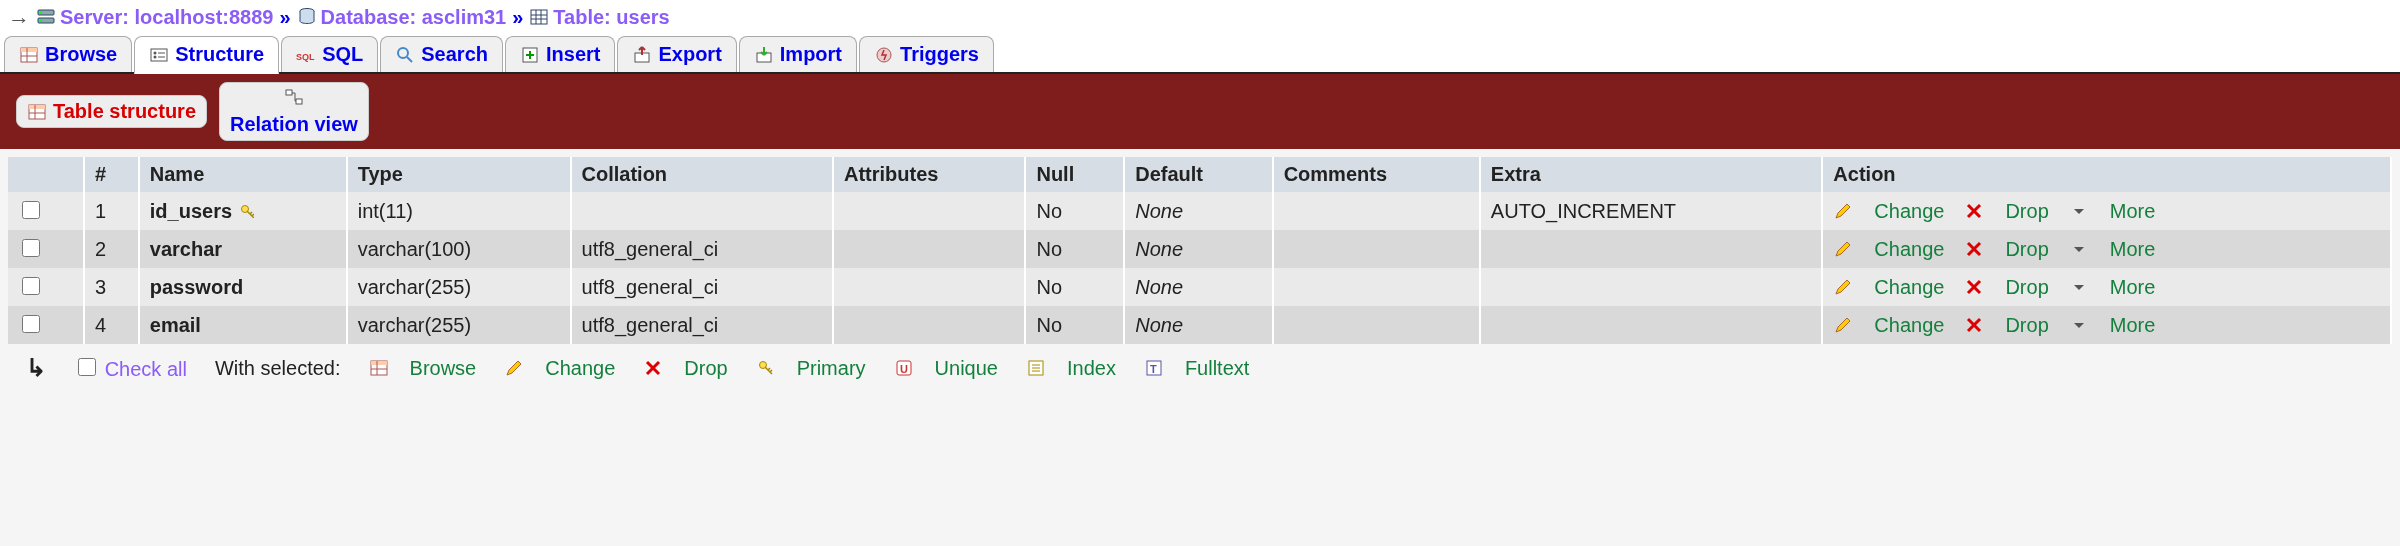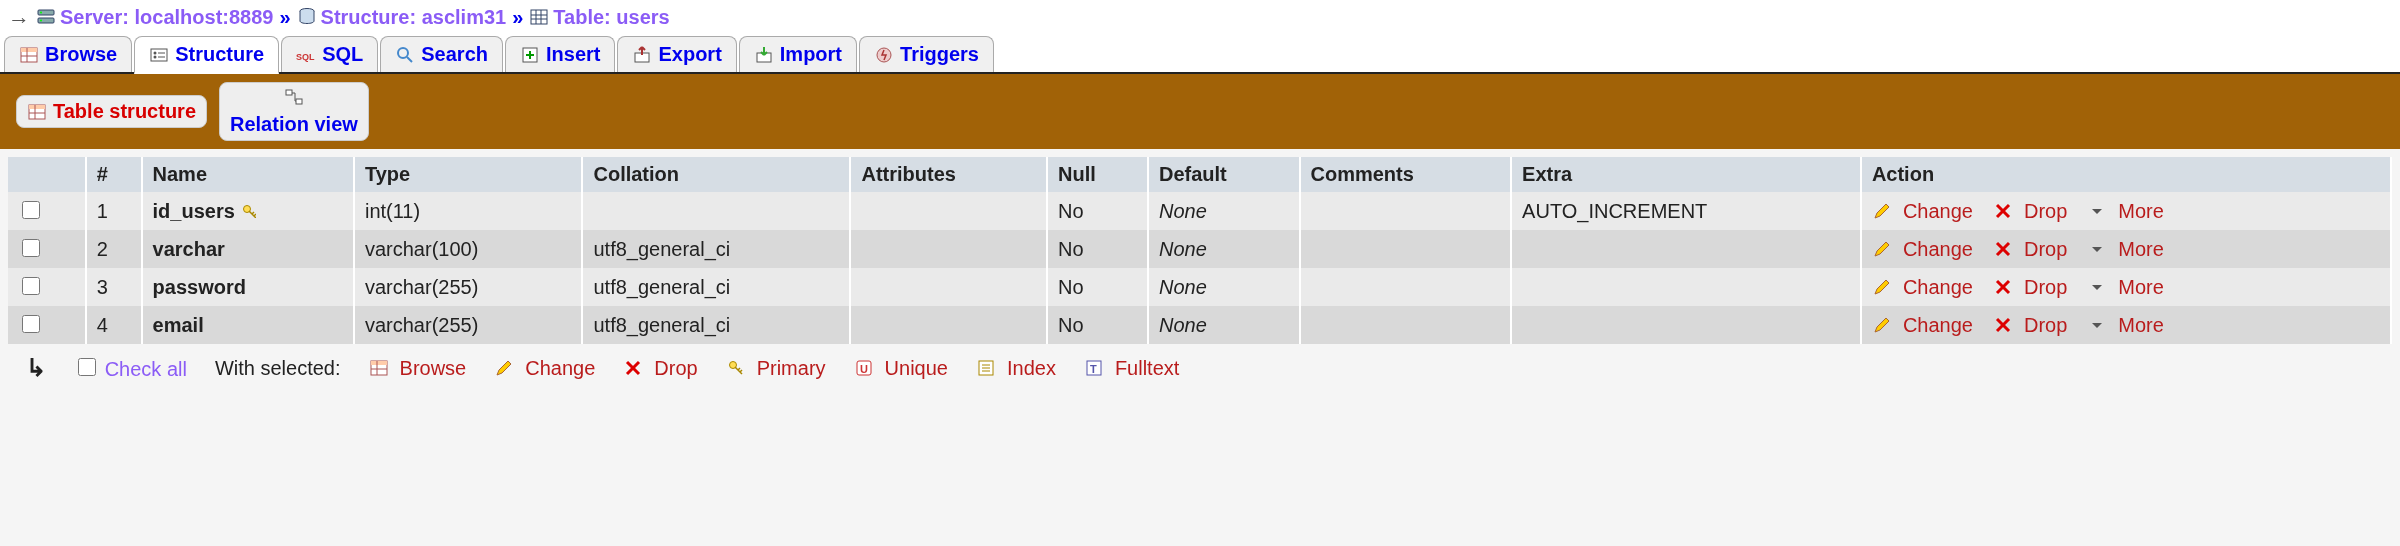--- a/index.html
+++ b/index.html
@@ -53,21 +53,21 @@
     top: 2px;
     text-align: right;
   }
 
   
   .subtabs {
     display: flex;
     align-items: center;
     gap: 12px;
     padding: 8px 16px;
-    background: #a16207;
+    background: #7f1d1d;
   }
   .subtab {
     display: inline-flex;
     align-items: center;
     gap: 6px;
     padding: 4px 10px;
     border: 1px solid #ccc;
     border-radius: 8px;
     background: #eee;
     font-weight: bold;
@@ -91,21 +91,21 @@
   }
   table.cols td {
     padding: 6px 10px;
     border-right: 2px solid #fff;
   }
   table.cols tr.odd td { background: #eaeaea; }
   table.cols tr.even td { background: #d9d9d9; }
   .col-name { font-weight: bold; }
   .italic { font-style: italic; }
   .action-cell { display: flex; align-items: center; gap: 20px; }
-  .act { display: inline-flex; align-items: center; gap: 11px; color: #b91c1c; cursor: pointer; }
+  .act { display: inline-flex; align-items: center; gap: 21px; color: #15803d; cursor: pointer; }
 
   
   .bulk {
     display: flex;
     align-items: center;
     gap: 28px;
     padding: 6px 16px;
   }
   .bulk .withsel { }
   .bulk .act { font-weight: normal; }
@@ -231,21 +231,21 @@
     <svg class="ic">
         <use href="#i-server"></use>
       </svg>
     <span>Server: localhost:8889</span>
   </a>
   <span class="sep">»</span>
   <a class="bc-item">
     <svg class="ic">
         <use href="#i-db"></use>
       </svg>
-    <span>Structure: asclim31</span>
+    <span>Database: asclim31</span>
   </a>
   <span class="sep">»</span>
   <a class="bc-item">
     <svg class="ic">
         <use href="#i-table"></use>
       </svg>
     <span>Table: users</span>
   </a>
 </div>
 

